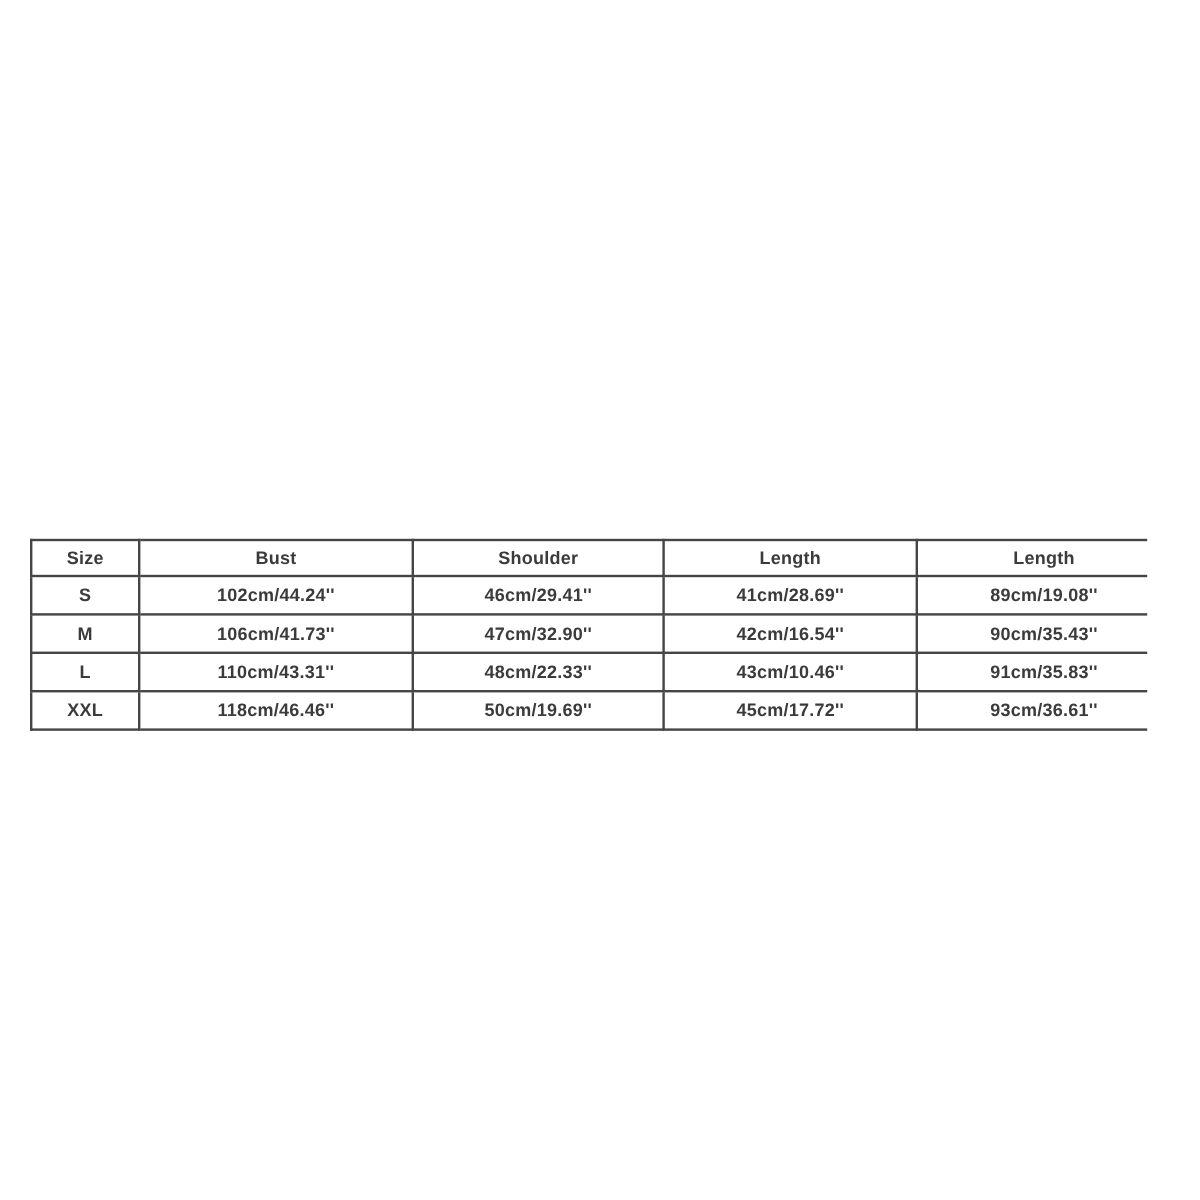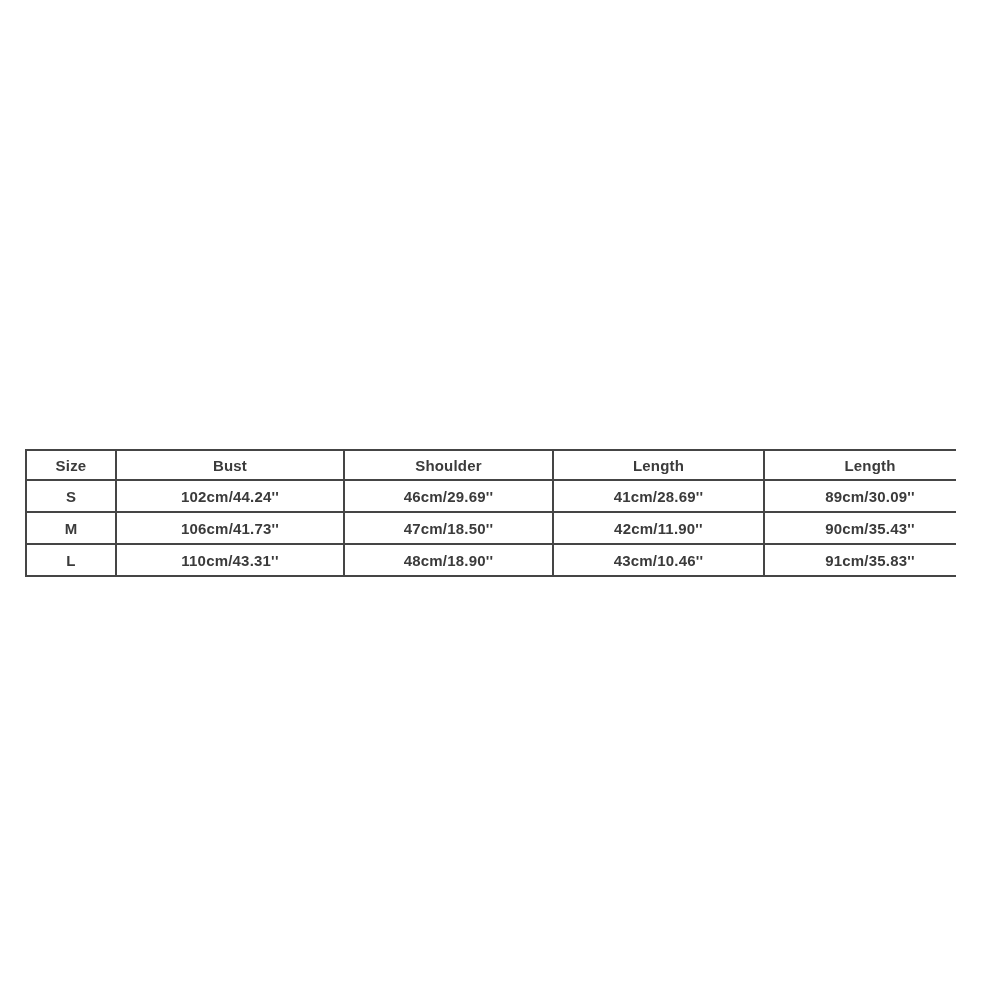--- a/index.html
+++ b/index.html
@@ -63,33 +63,40 @@
         <th>Bust</th>
         <th>Shoulder</th>
         <th>Length</th>
         <th>Length</th>
       </tr>
     </thead>
     <tbody>
       <tr>
         <td>S</td>
         <td>102cm/44.24''</td>
-        <td>46cm/29.69''</td>
+        <td>46cm/29.41''</td>
         <td>41cm/28.69''</td>
-        <td>89cm/30.09''</td>
+        <td>89cm/19.08''</td>
       </tr>
       <tr>
         <td>M</td>
         <td>106cm/41.73''</td>
-        <td>47cm/18.50''</td>
-        <td>42cm/11.90''</td>
+        <td>47cm/32.90''</td>
+        <td>42cm/16.54''</td>
         <td>90cm/35.43''</td>
       </tr>
       <tr>
         <td>L</td>
         <td>110cm/43.31''</td>
-        <td>48cm/18.90''</td>
+        <td>48cm/22.33''</td>
         <td>43cm/10.46''</td>
         <td>91cm/35.83''</td>
+      </tr>
+      <tr>
+        <td>XXL</td>
+        <td>118cm/46.46''</td>
+        <td>50cm/19.69''</td>
+        <td>45cm/17.72''</td>
+        <td>93cm/36.61''</td>
       </tr>
     </tbody>
   </table>
 </div>
 
 </body></html>

